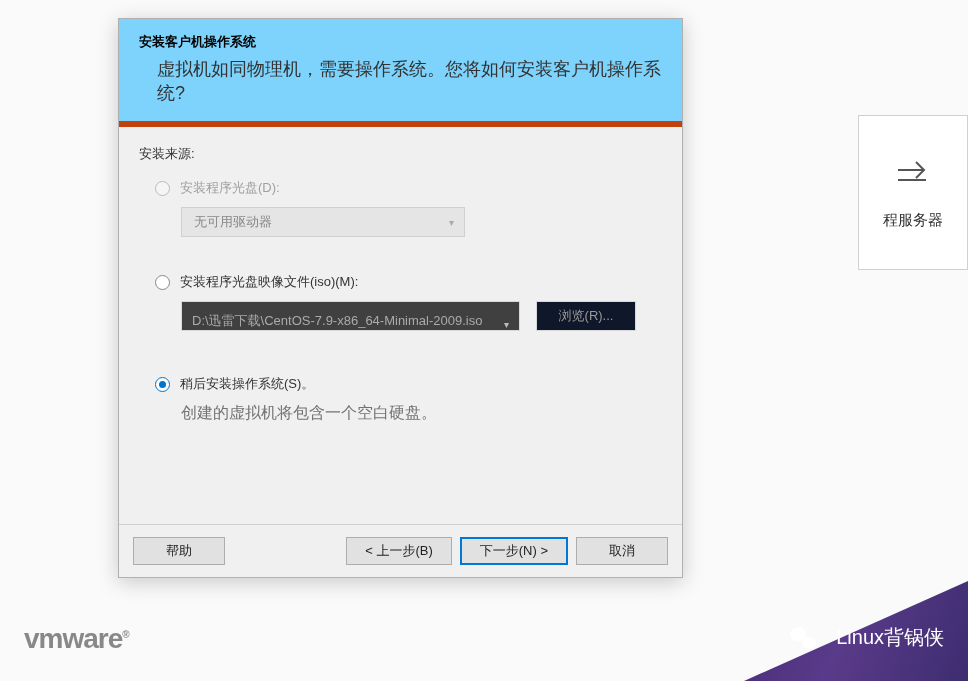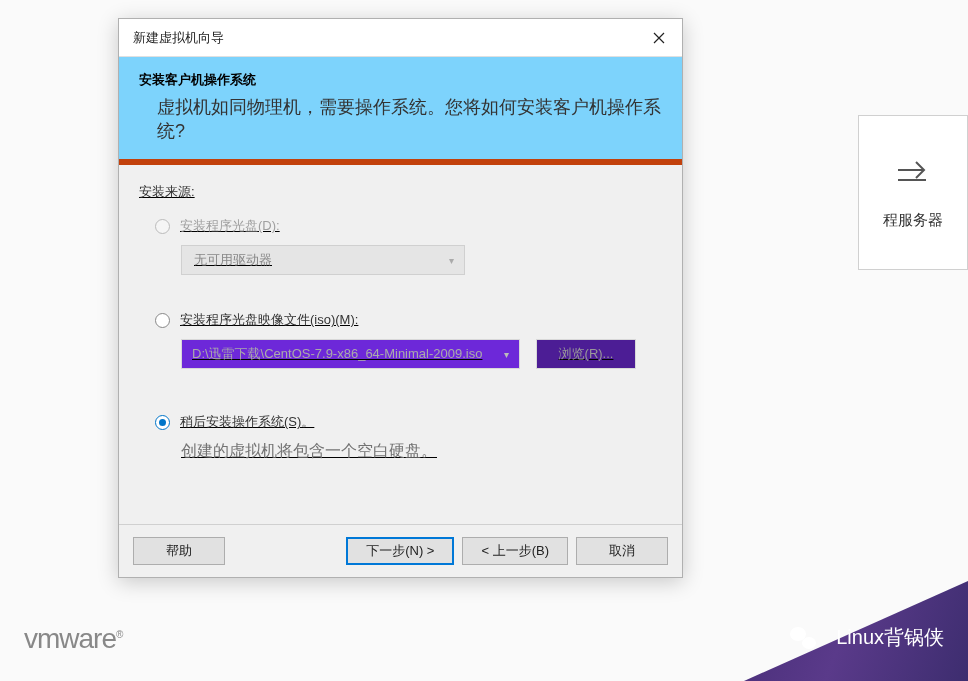--- a/index.html
+++ b/index.html
@@ -70,21 +70,20 @@
       background: #7dd3fc;
       padding: 14px 20px 16px 20px;
       border-bottom: 6px solid #c2410c;
     }
     .header-title { font-weight: bold; font-size: 13px; color: #000; margin-bottom: 6px; }
     .header-desc { font-size: 18px; color: #333; padding-left: 18px; }
     .body-section {
       flex: 1;
       padding: 18px 36px 10px 20px;
       background: #f0f0f0;
-      text-decoration: underline;
     }
     .group-label { font-size: 13px; color: #333; margin-bottom: 16px; }
     .radio-row {
       display: flex;
       align-items: center;
       margin-left: 16px;
       margin-bottom: 10px;
     }
     .radio-circle {
       width: 15px;
@@ -130,34 +129,34 @@
     }
     .iso-row {
       margin-left: 42px;
       display: flex;
       gap: 16px;
       margin-bottom: 44px;
     }
     .iso-input {
       width: 339px;
       height: 30px;
-      background: #6d28d9;
+      background: #404040;
       border: 1px solid #d8d8d8;
       padding: 0 10px;
       color: #aaa;
       font-size: 13px;
       display: flex;
-      align-items: center;
+      align-items: flex-end;
       position: relative;
     }
     .iso-input .combo-chevron { right: 10px; color: #bbb; }
     .browse-btn {
       width: 100px;
       height: 30px;
-      background: #4c1d95;
+      background: #0f172a;
       border: 1px solid #d8d8d8;
       color: #999;
       font-size: 13px;
       display: flex;
       align-items: center;
       justify-content: center;
     }
     .hint {
       margin-left: 42px;
       margin-top: 4px;
@@ -195,21 +194,21 @@
       height: 100px;
       background: linear-gradient(110deg, transparent 30%, #4a2f7a 30%, #5a3a8a 60%, #3d2d6f);
       clip-path: polygon(30% 100%, 100% 0%, 100% 100%);
     }
     .vmware-logo {
       position: absolute;
       left: 24px;
       bottom: 26px;
       font-family: Arial, sans-serif;
       font-size: 28px;
-      font-weight: normal;
+      font-weight: bold;
       color: #888;
       letter-spacing: -1px;
     }
     .vmware-logo sup { font-size: 10px; vertical-align: super; }
     .channel {
       position: absolute;
       right: 24px;
       bottom: 30px;
       color: #fff;
       font-size: 20px;
@@ -248,28 +247,20 @@
 <div class="vmware-logo">
   <span>vmware</span><sup>®</sup>
 </div>
 
 <div class="channel">
   <span class="wechat-icon"></span>
   <span>Linux背锅侠</span>
 </div>
 
 <div class="dialog">
-  <div class="titlebar">
-    <span class="titlebar-text">新建虚拟机向导</span>
-    <div class="close-btn">
-      <svg width="12" height="12" viewBox="0 0 12 12">
-          <path d="M1 1 L11 11 M11 1 L1 11" stroke="currentColor" stroke-width="1.2"></path>
-        </svg>
-    </div>
-  </div>
 
   <div class="header-section">
     <div class="header-title">安装客户机操作系统</div>
     <div class="header-desc">虚拟机如同物理机，需要操作系统。您将如何安装客户机操作系统?</div>
   </div>
 
   <div class="body-section">
     <div class="group-label">安装来源:</div>
 
     <div class="radio-row">
@@ -304,24 +295,24 @@
     <div class="hint">创建的虚拟机将包含一个空白硬盘。</div>
   </div>
 
   <div class="footer">
     <div class="footer-left">
       <div class="btn">
           <span>帮助</span>
         </div>
     </div>
     <div class="btn-group">
+      <div class="btn">
+          <span>&lt; 上一步(B)</span>
+        </div>
       <div class="btn primary">
           <span>下一步(N) &gt;</span>
         </div>
       <div class="btn">
-          <span>&lt; 上一步(B)</span>
-        </div>
-      <div class="btn">
           <span>取消</span>
         </div>
     </div>
   </div>
 </div>
 
 </body></html>

